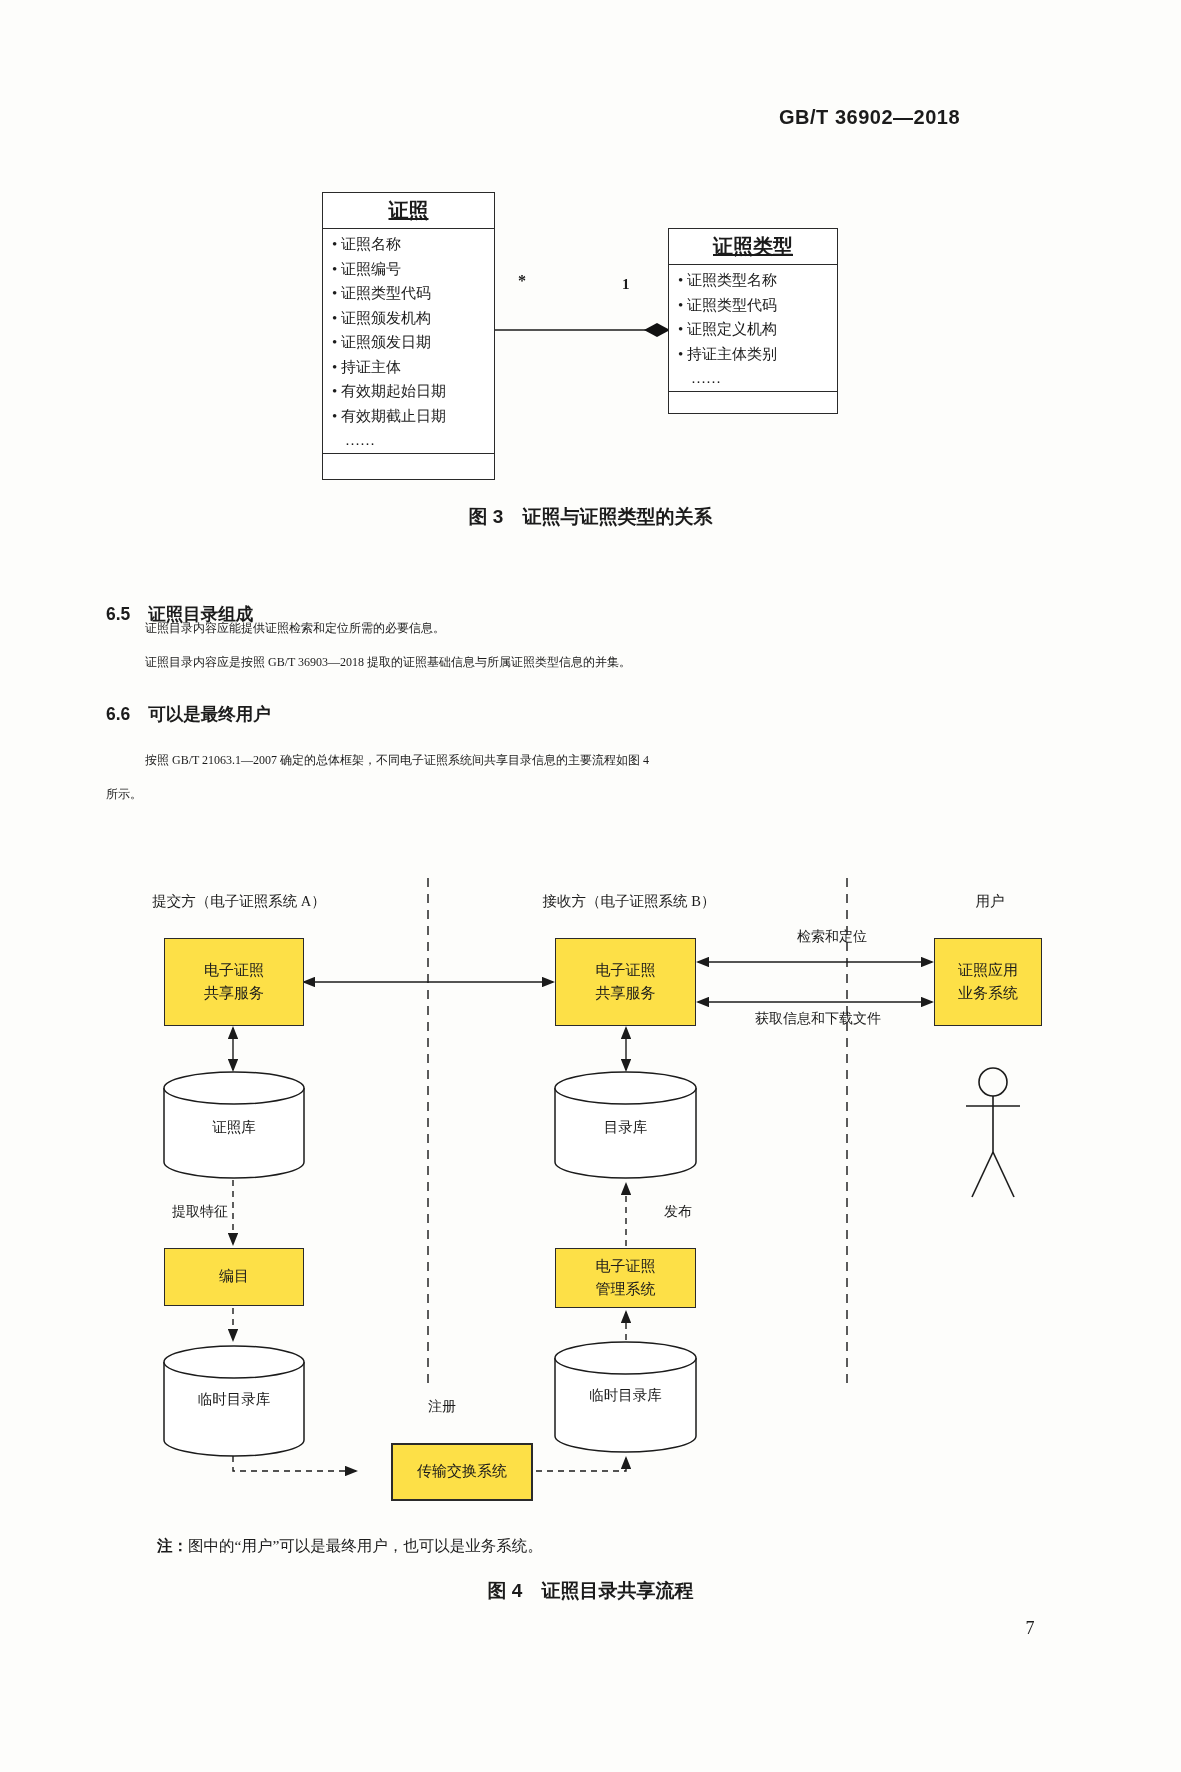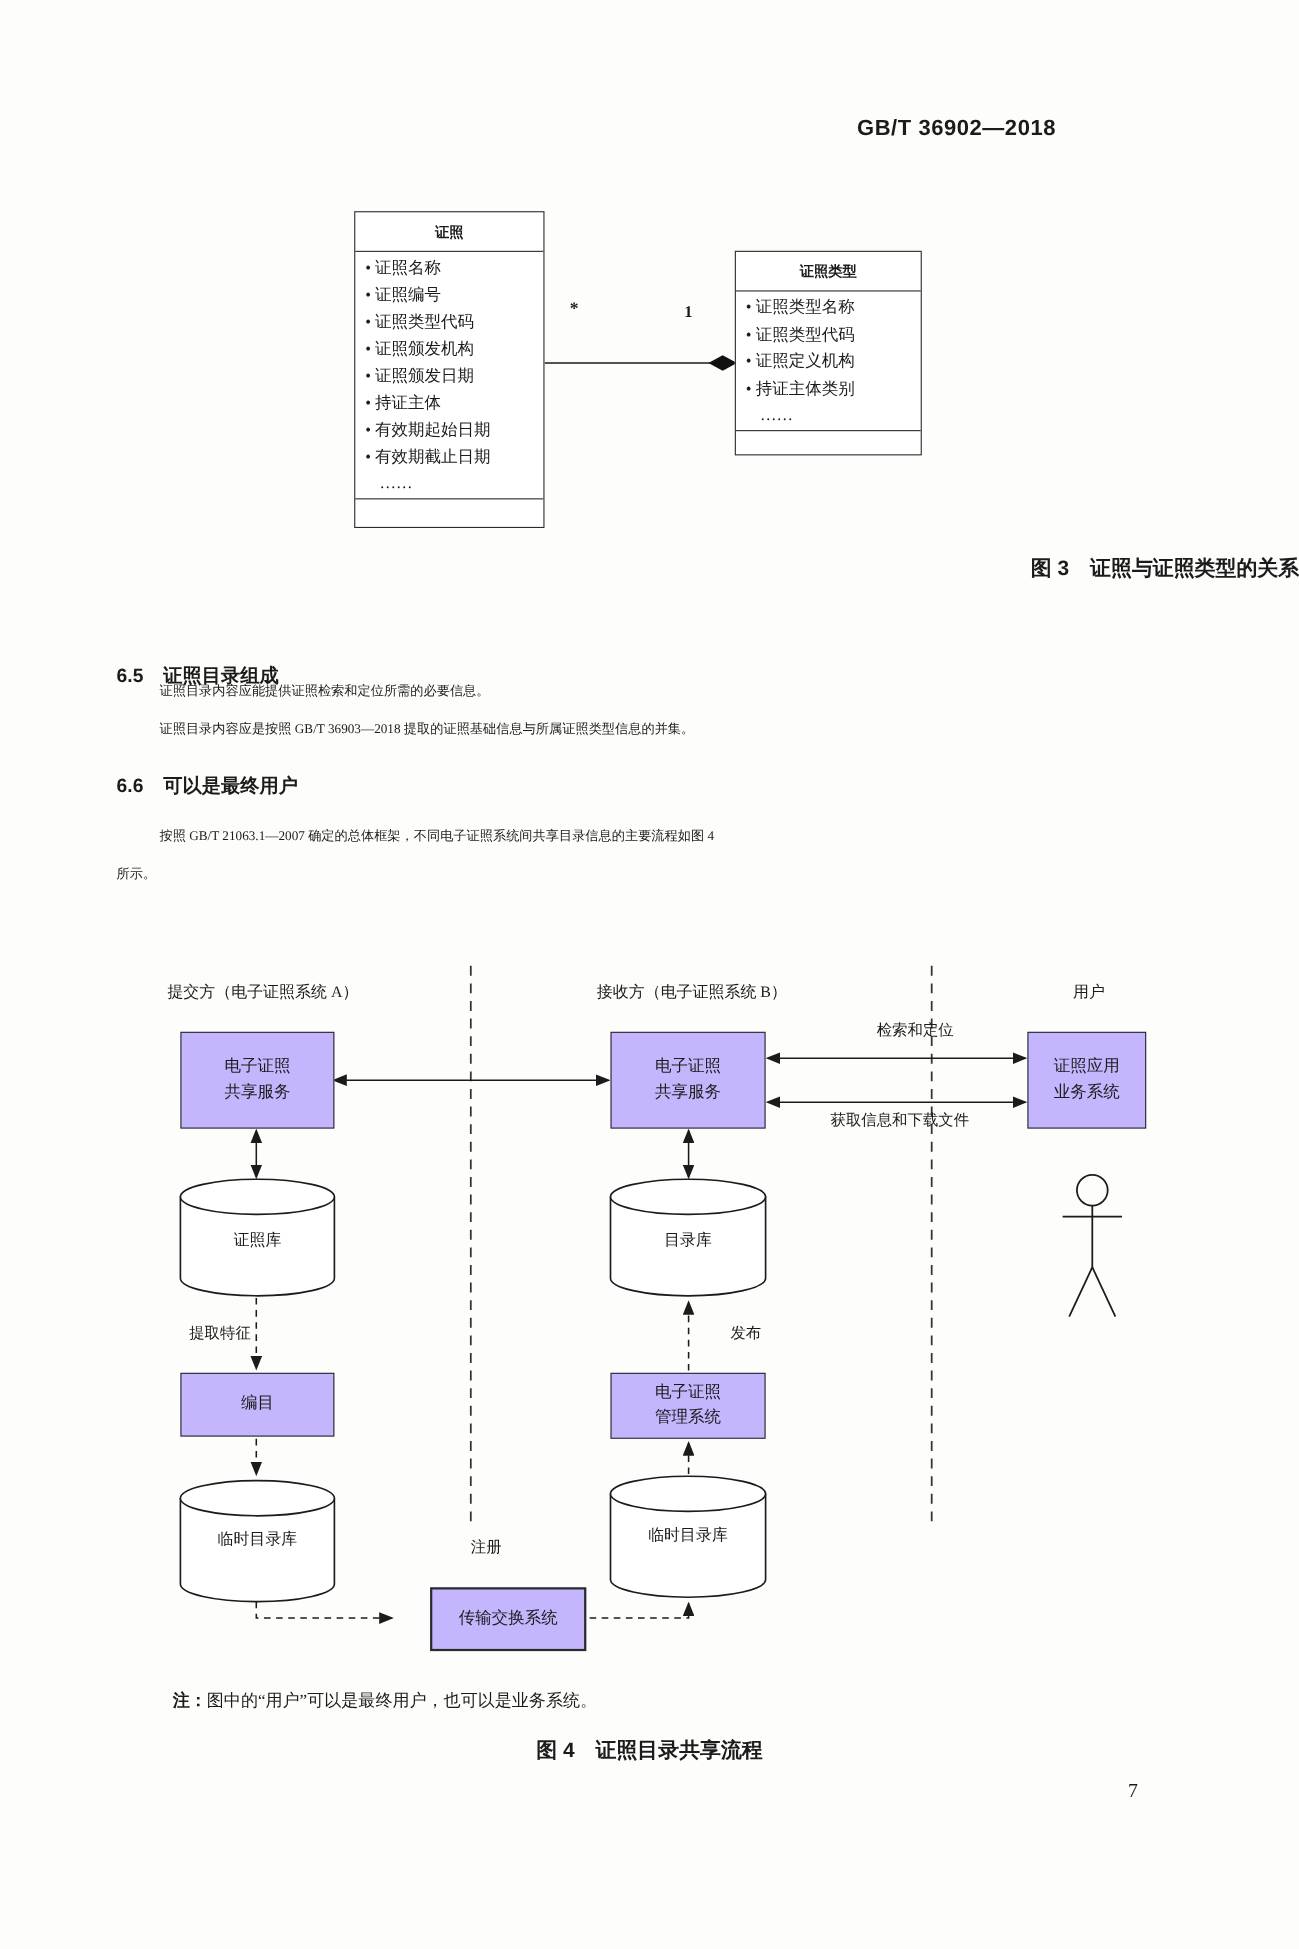--- a/index.html
+++ b/index.html
@@ -12,39 +12,39 @@
   .linework { position:absolute; left:0; top:0; z-index:1; pointer-events:none; }
   .txt { position:absolute; z-index:2; }
 
   .doc-header { top:106px; left:690px; width:270px; text-align:right;
     font-family:"Liberation Sans", sans-serif; font-weight:bold; font-size:20px; letter-spacing:.5px; }
 
   
   .uml-class { position:absolute; z-index:2; border:1.6px solid #2a2a2a; background:#fff;
     display:flex; flex-direction:column; font-size:15px; }
   .uml-title { flex:0 0 36px; display:flex; align-items:center; justify-content:center;
-    border-bottom:1.6px solid #2a2a2a; font-weight:bold; font-size:13px; }
+    border-bottom:1.6px solid #2a2a2a; font-weight:bold; font-size:20px;text-decoration:underline; }
   .uml-attrs { flex:1 1 auto; padding:3px 8px 0 9px; }
   .uml-attr { line-height:24.5px; white-space:nowrap; }
   .uml-attr::before { content:"• "; }
   .uml-attr.ellipsis { padding-left:13px; }
   .uml-attr.ellipsis::before { content:""; }
   .uml-empty { flex:0 0 28px; border-top:1.6px solid #2a2a2a; }
   .mult { font-size:16px; font-weight:bold; }
 
   .fig-caption { width:1181px; text-align:center;
     font-family:"Liberation Sans", sans-serif; font-weight:bold; font-size:19px; }
 
   .sec-head { font-family:"Liberation Sans", sans-serif; font-weight:bold; font-size:17.5px; }
   .sec-head .num { margin-right:18px; }
   .para { font-size:12px; white-space:nowrap; }
 
   
   .lane-label { text-align:center; font-size:14.5px; }
-  .fbox { position:absolute; z-index:2; border:1.5px solid #2b2b2b; background:#c4b5fd;
+  .fbox { position:absolute; z-index:2; border:1.5px solid #2b2b2b; background:#fde047;
     display:flex; flex-direction:column; align-items:center; justify-content:center;
     text-align:center; font-size:15px; line-height:1.55; }
   .fbox.thick { border-width:2px;margin-left:30px; }
   .cyl-label { text-align:center; font-size:14.5px; z-index:3; }
   .edge-label { font-size:14px; z-index:3;font-family:Liberation Serif, serif; }
 
   .note { top:1536px; left:157px; font-size:15.5px; }
   .note .note-label { font-family:"Liberation Sans", sans-serif; font-weight:bold; }
   .page-num { top:1618px; left:1010px; width:40px; text-align:center; font-size:18px; }
 </style>
@@ -139,21 +139,21 @@
     <div class="uml-attrs">
       <div class="uml-attr">证照类型名称</div>
       <div class="uml-attr">证照类型代码</div>
       <div class="uml-attr">证照定义机构</div>
       <div class="uml-attr">持证主体类别</div>
       <div class="uml-attr ellipsis">……</div>
     </div>
     <div class="uml-empty"></div>
   </div>
 
-  <div class="txt fig-caption" style="top:504px;text-align:right;">图 3　证照与证照类型的关系</div>
+  <div class="txt fig-caption" style="top:504px;">图 3　证照与证照类型的关系</div>
 
   <div class="txt sec-head" style="left:106px; top:566px;margin-top:36px;">
     <span class="num">6.5</span><span>证照目录组成</span>
   </div>
   <div class="txt para" style="left:145px; top:620px;">证照目录内容应能提供证照检索和定位所需的必要信息。</div>
   <div class="txt para" style="left:145px; top:654px;">证照目录内容应是按照 GB/T 36903—2018 提取的证照基础信息与所属证照类型信息的并集。</div>
 
   <div class="txt sec-head" style="left:106px; top:702px;">
     <span class="num">6.6</span><span>可以是最终用户</span>
   </div>

